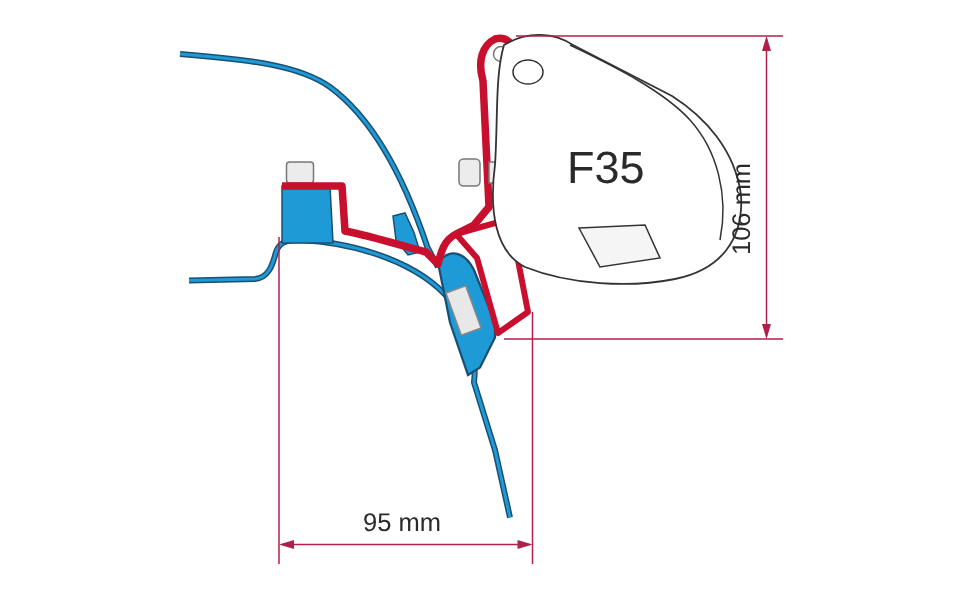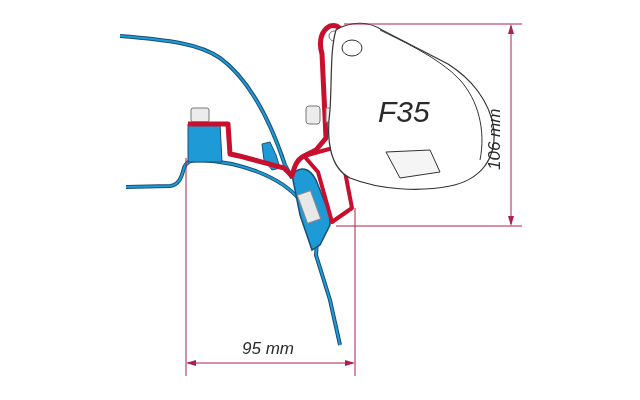--- a/index.html
+++ b/index.html
@@ -1,18 +1,18 @@
 <!DOCTYPE html>
 <html><head>
   <meta charset="utf-8">
   <style>
     html, body { margin: 0; padding: 0; background: #ffffff; }
     body { width: 640px; height: 400px; overflow: hidden; position: relative;
            font-family: "Liberation Sans", sans-serif; }
-    #stage { position: absolute; left: 0; top: 0; width: 640px; height: 400px; font-style: italic; }
+    #stage { position: absolute; left: 0; top: 0; width: 640px; height: 400px; }
     svg text { font-family: "Liberation Sans", sans-serif; fill: #2a2a2a; }
   </style>
 </head>
 <body>
 
 <div id="stage">
 <svg width="640" height="400" viewBox="0 0 640 400" xmlns="http://www.w3.org/2000/svg">
 
   <g>
     <path d="M120,36 C170,40 200,44 220,58 C250,80 270,120 285,165 L292,178" fill="none" stroke="#1b4f72" stroke-width="4"></path>

